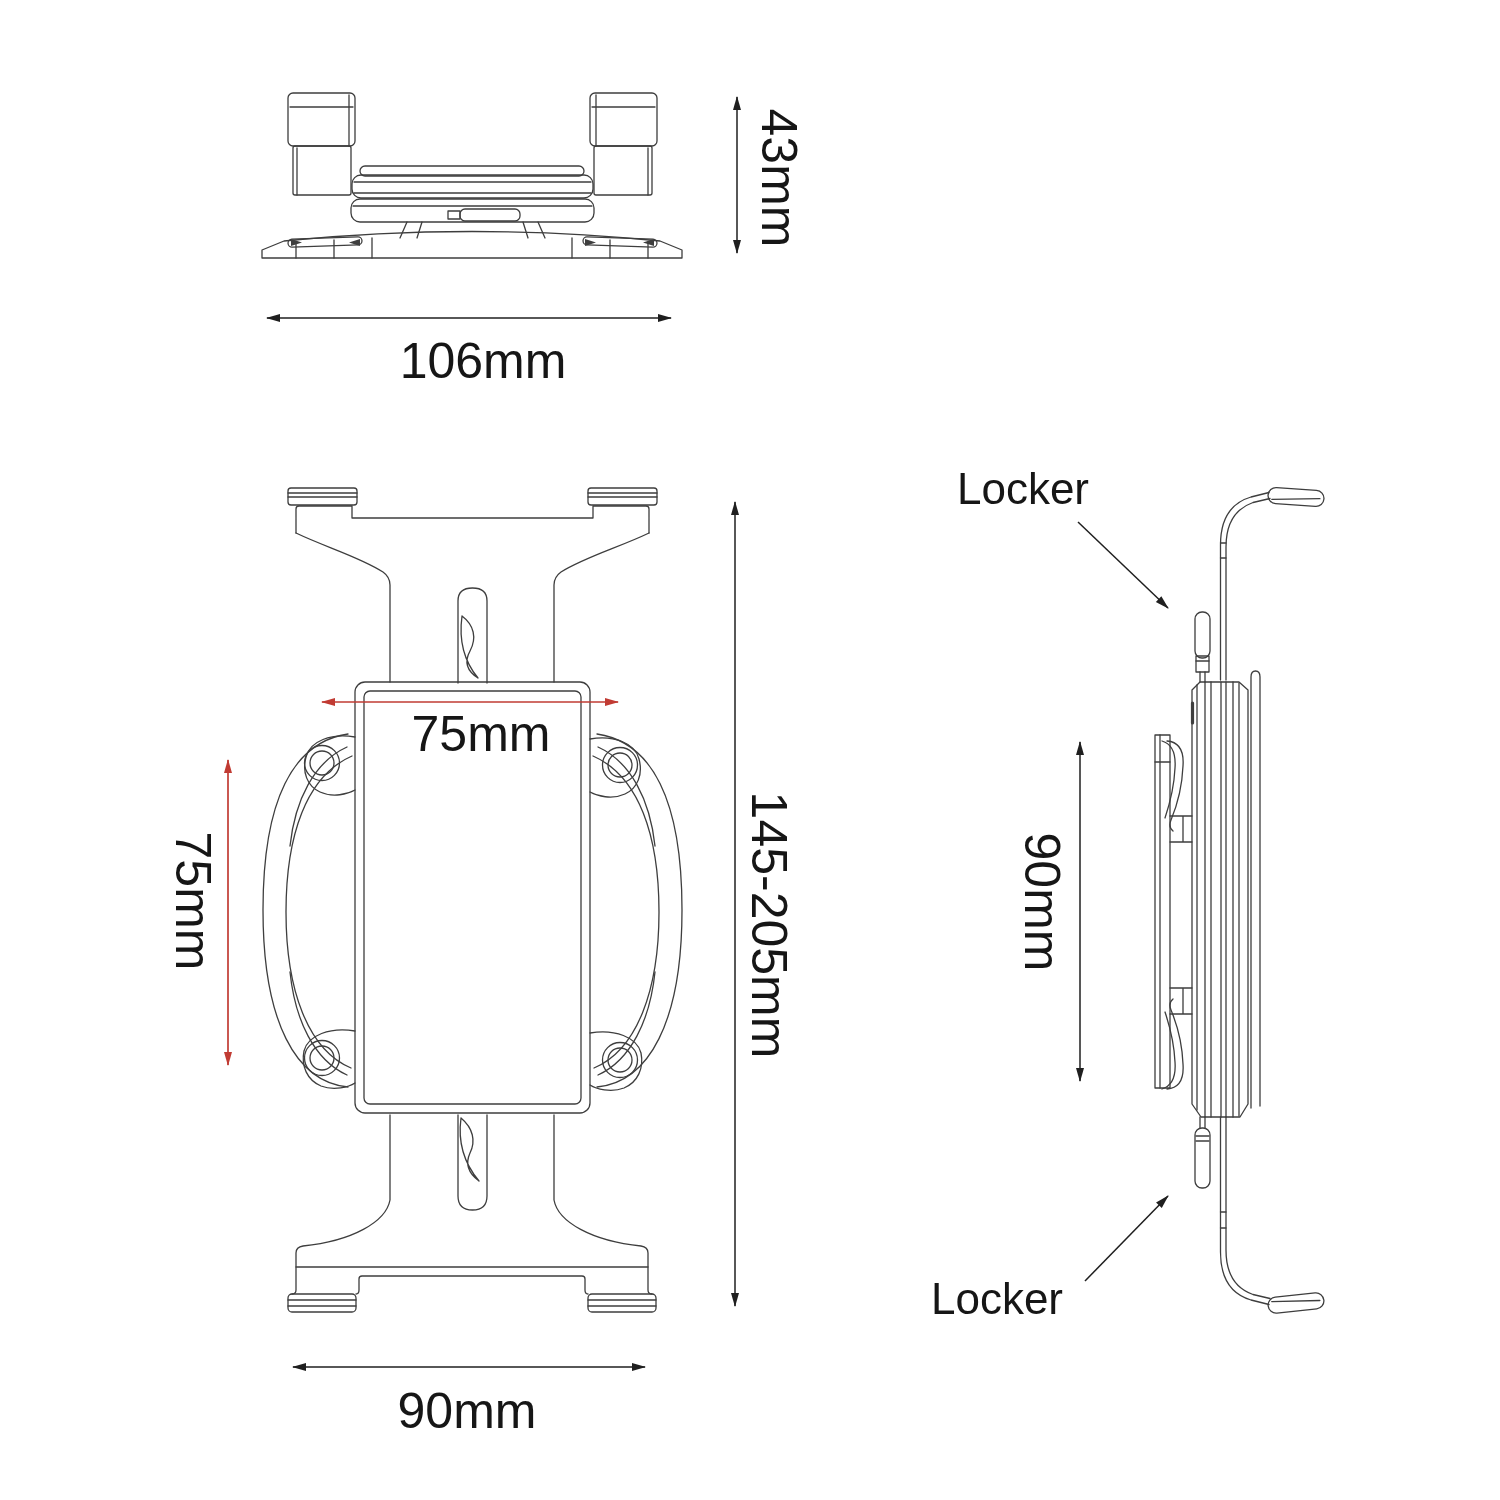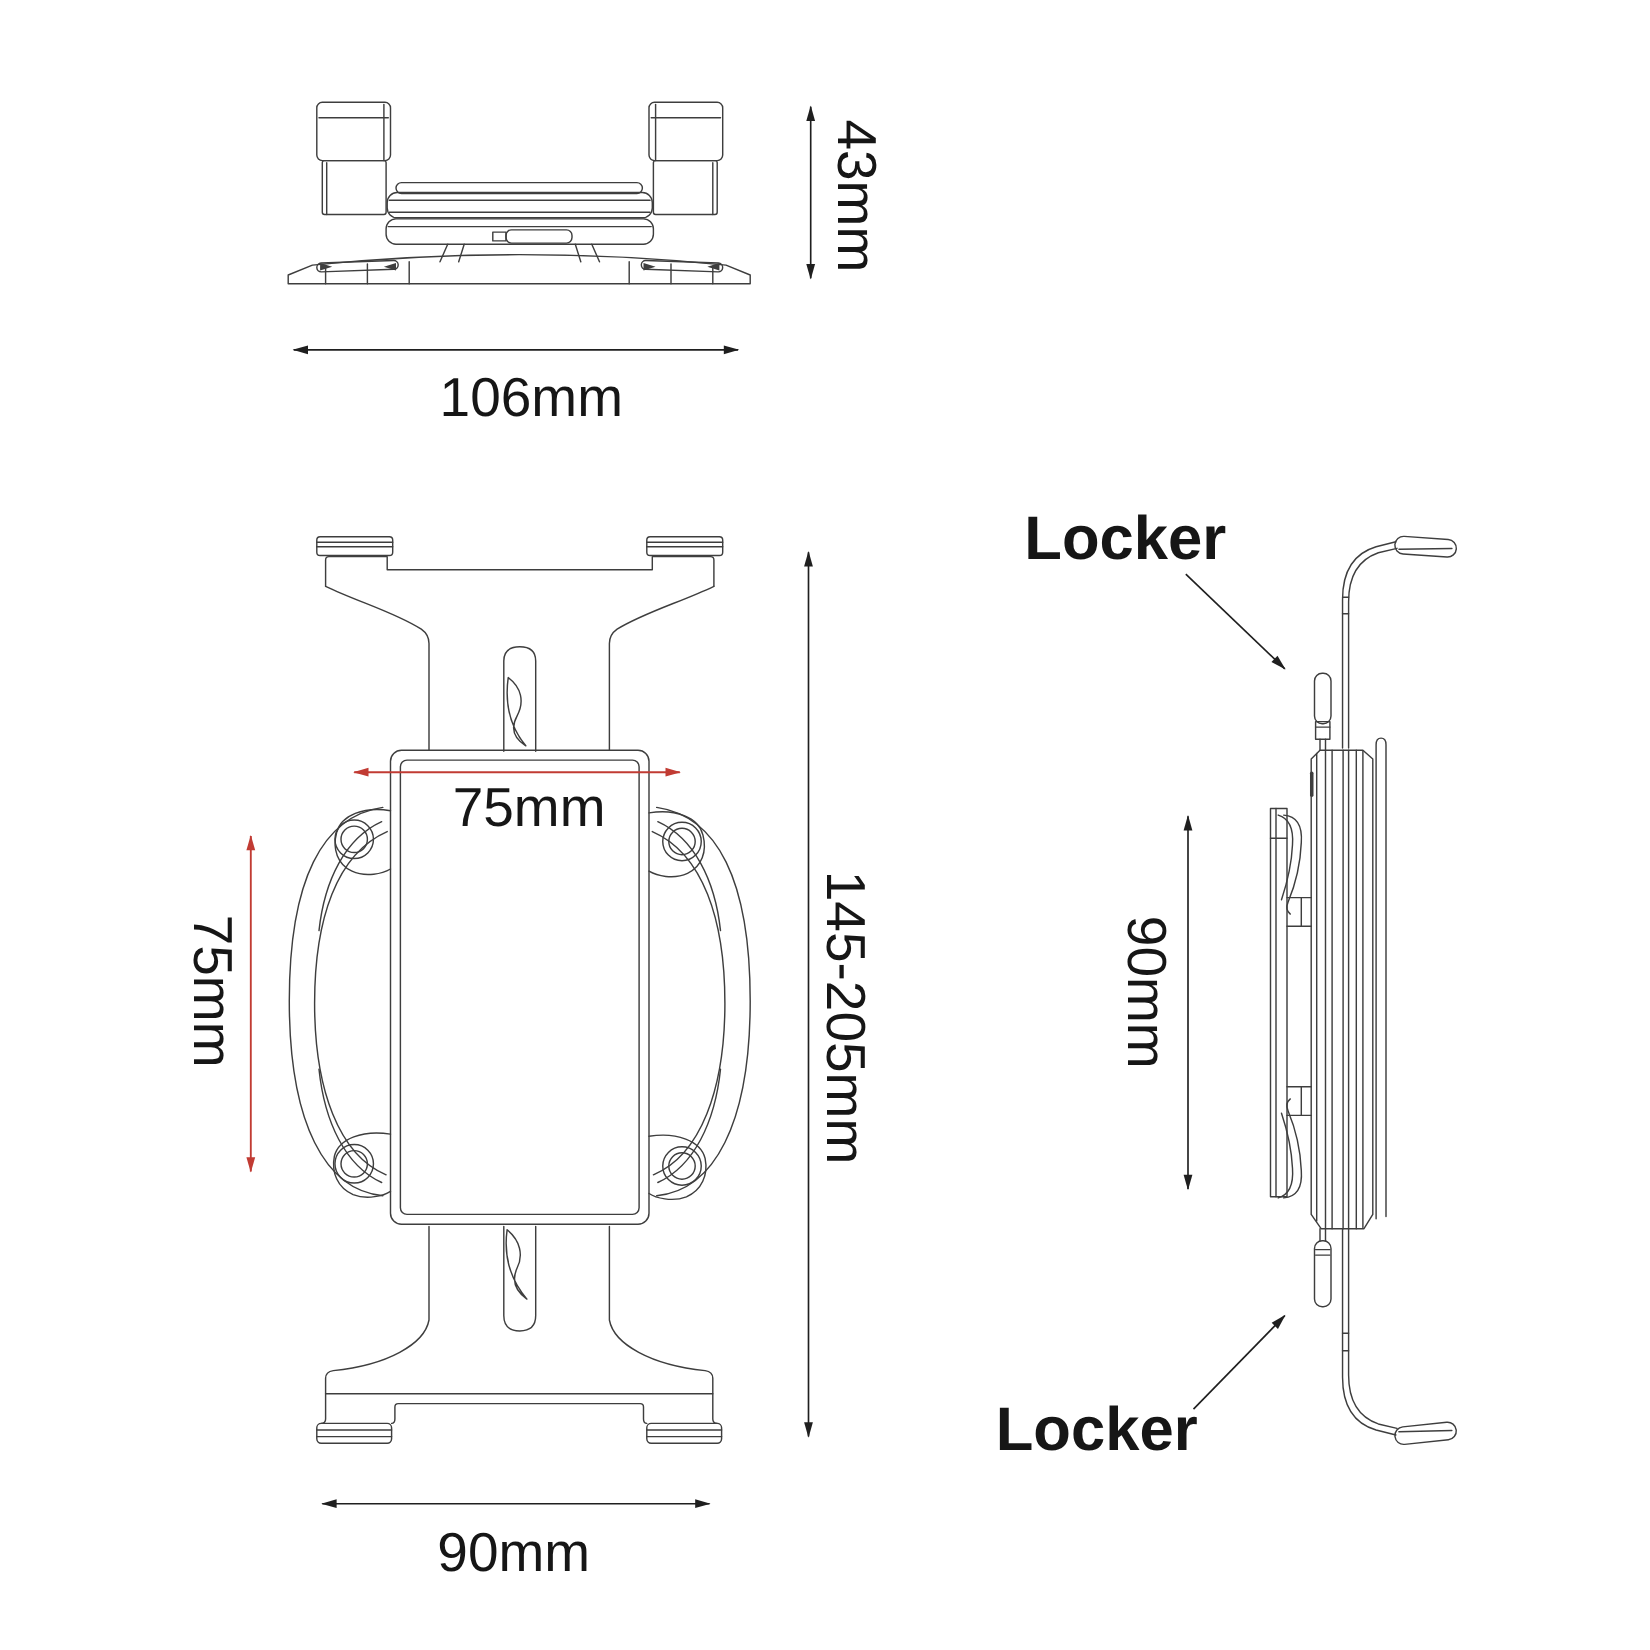--- a/index.html
+++ b/index.html
@@ -20,21 +20,21 @@
   .fillDark{fill:var(--line-color);stroke:none;}
   .dim{stroke:var(--dimension-color);stroke-width:1.5;fill:none;}
   .dimr{stroke:var(--red-dimension-color);stroke-width:1.7;fill:none;}
   .mfill-b{fill:var(--dimension-color);}
   .mfill-r{fill:var(--red-dimension-color);}
   .lbl{
     position:absolute;color:var(--text-color);font-size:50px;white-space:nowrap;
     transform:translate(-50%,-50%);line-height:1;letter-spacing:0px;
   }
   .lbl.rot{transform:translate(-50%,-50%) rotate(90deg);}
-  .lbl.locker{font-size:56px;font-weight:bold;}
+  .lbl.locker{font-size:44px;}
 </style>
 </head>
 <body>
 
 <div id="page">
 
   <svg width="1500" height="1500" viewBox="0 0 1500 1500">
     <defs>
       <marker id="ab" orient="auto-start-reverse" markerUnits="userSpaceOnUse" markerWidth="16" markerHeight="10" refX="14" refY="4.5">
         <path class="mfill-b" d="M15,4.5 L1,0.5 L1,8.5 Z"></path>

